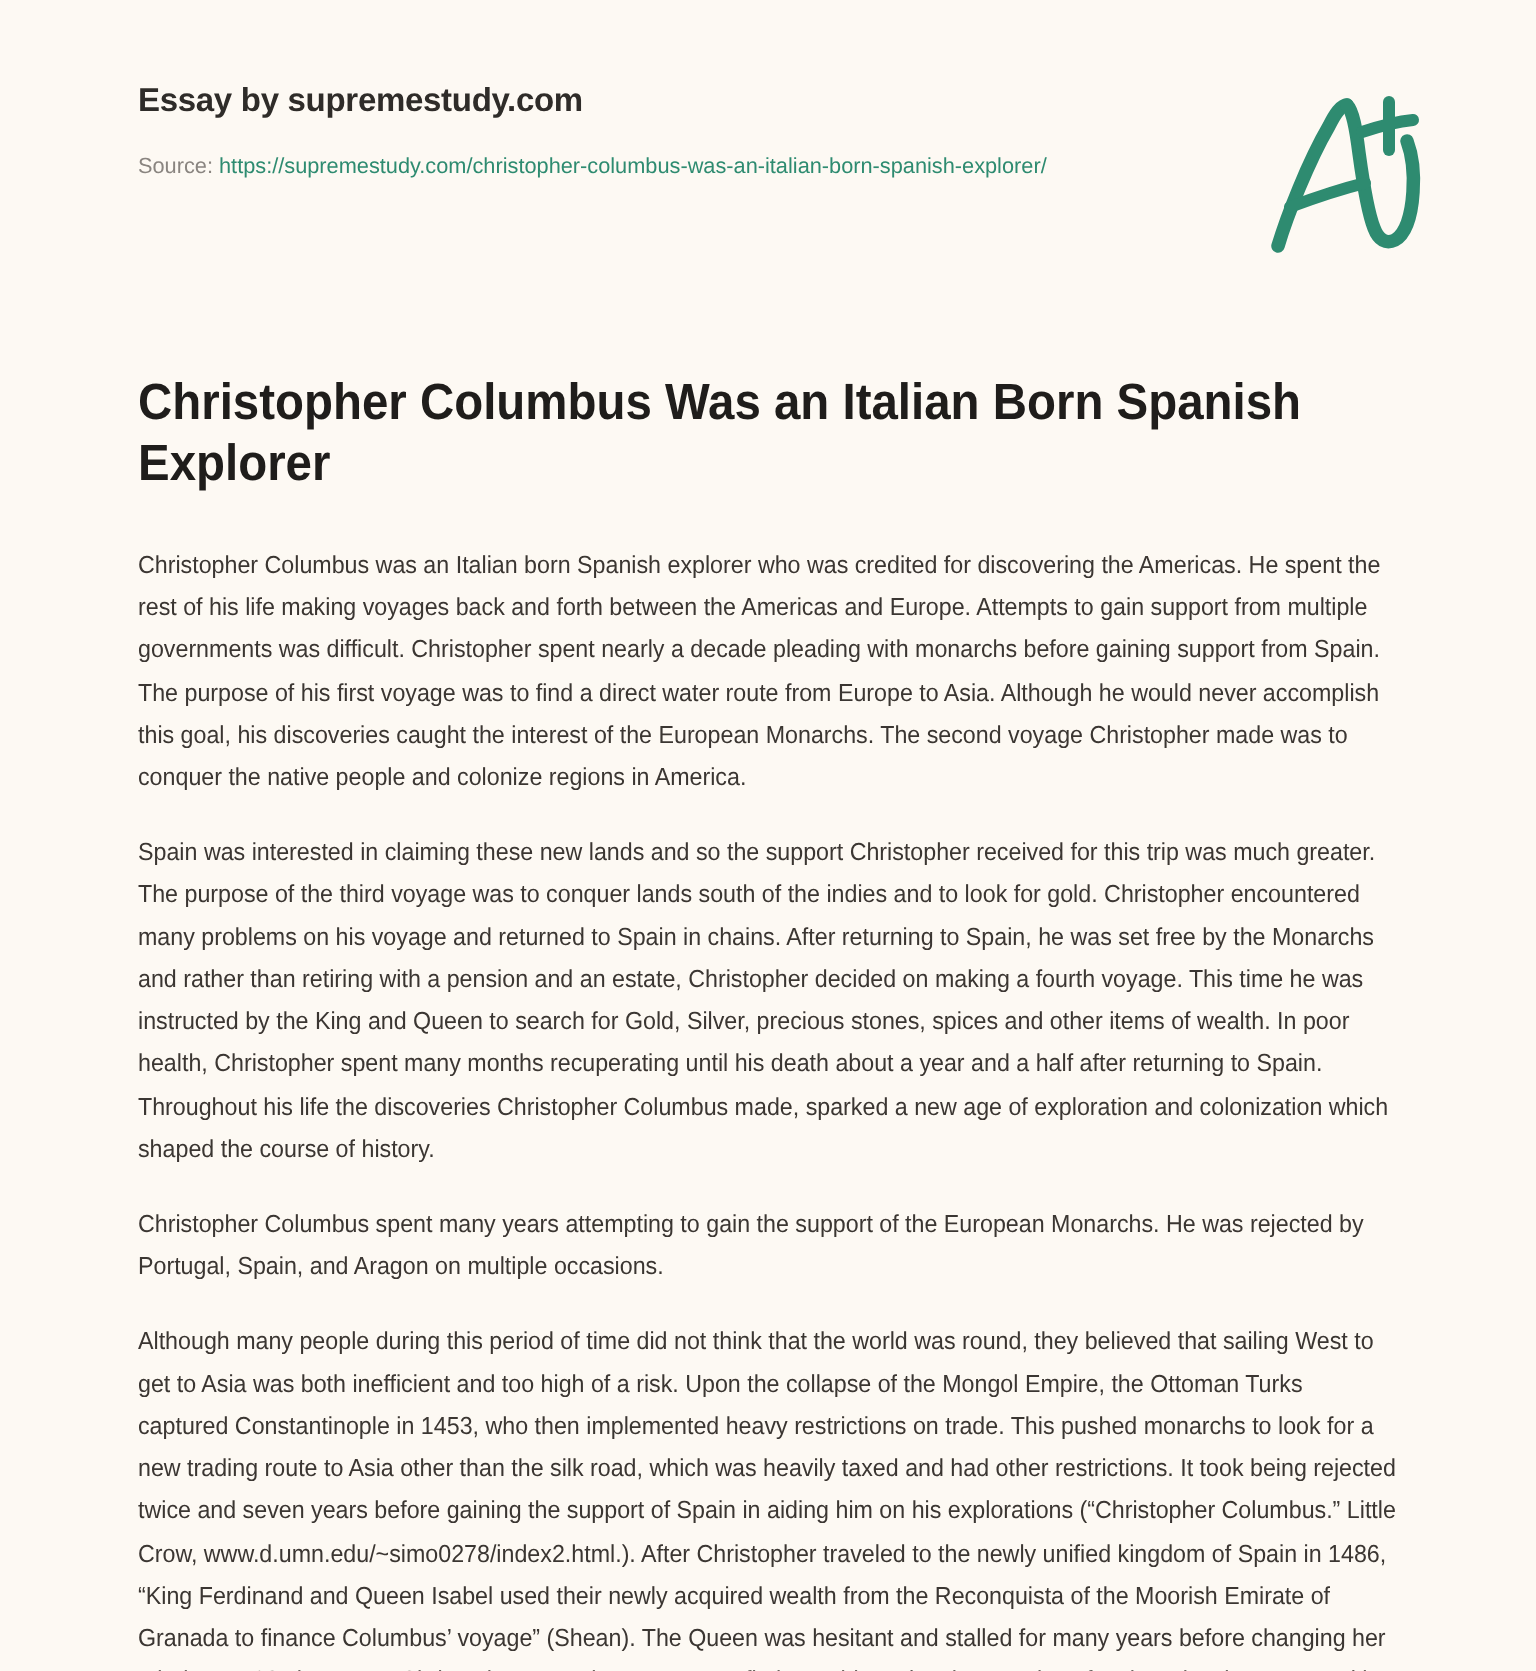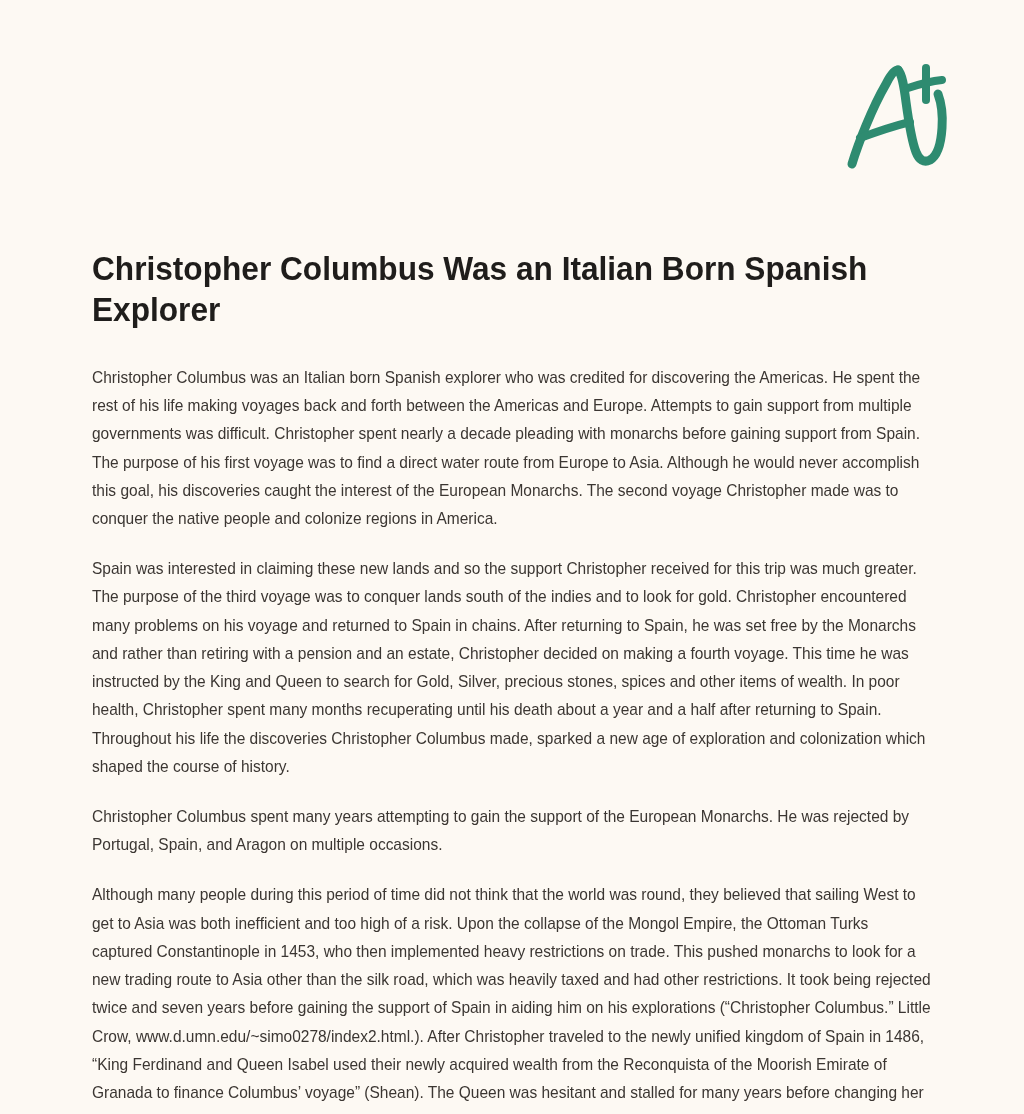--- a/index.html
+++ b/index.html
@@ -104,20 +104,27 @@
   }
   .body-text p:last-child {
     margin-bottom: 0;
   }
 </style>
 </head>
 <body>
 
 <div class="page">
 
+  <div class="header">
+    <h1 class="header-title">Essay by supremestudy.com</h1>
+    <div class="source-line">
+      <span class="source-label">Source:</span>
+      <a class="source-url" href="#">https://supremestudy.com/christopher-columbus-was-an-italian-born-spanish-explorer/</a>
+    </div>
+  </div>
 
   <div class="logo">
     <svg viewBox="0 0 130 120" aria-hidden="true">
       <g fill="none" stroke="#2e8b70" stroke-linecap="round" stroke-linejoin="round">
 
         <path d="M14 108 C 20 88, 34 52, 48 28 C 52 20, 56 14, 60 14" stroke-width="9"></path>
 
         <path d="M60 14 C 64 18, 66 30, 68 46 C 71 68, 74 86, 78 96
                  C 81 104, 86 107, 92 104 C 99 100, 103 88, 104 72
                  C 105 58, 103 46, 100 38" stroke-width="9"></path>

